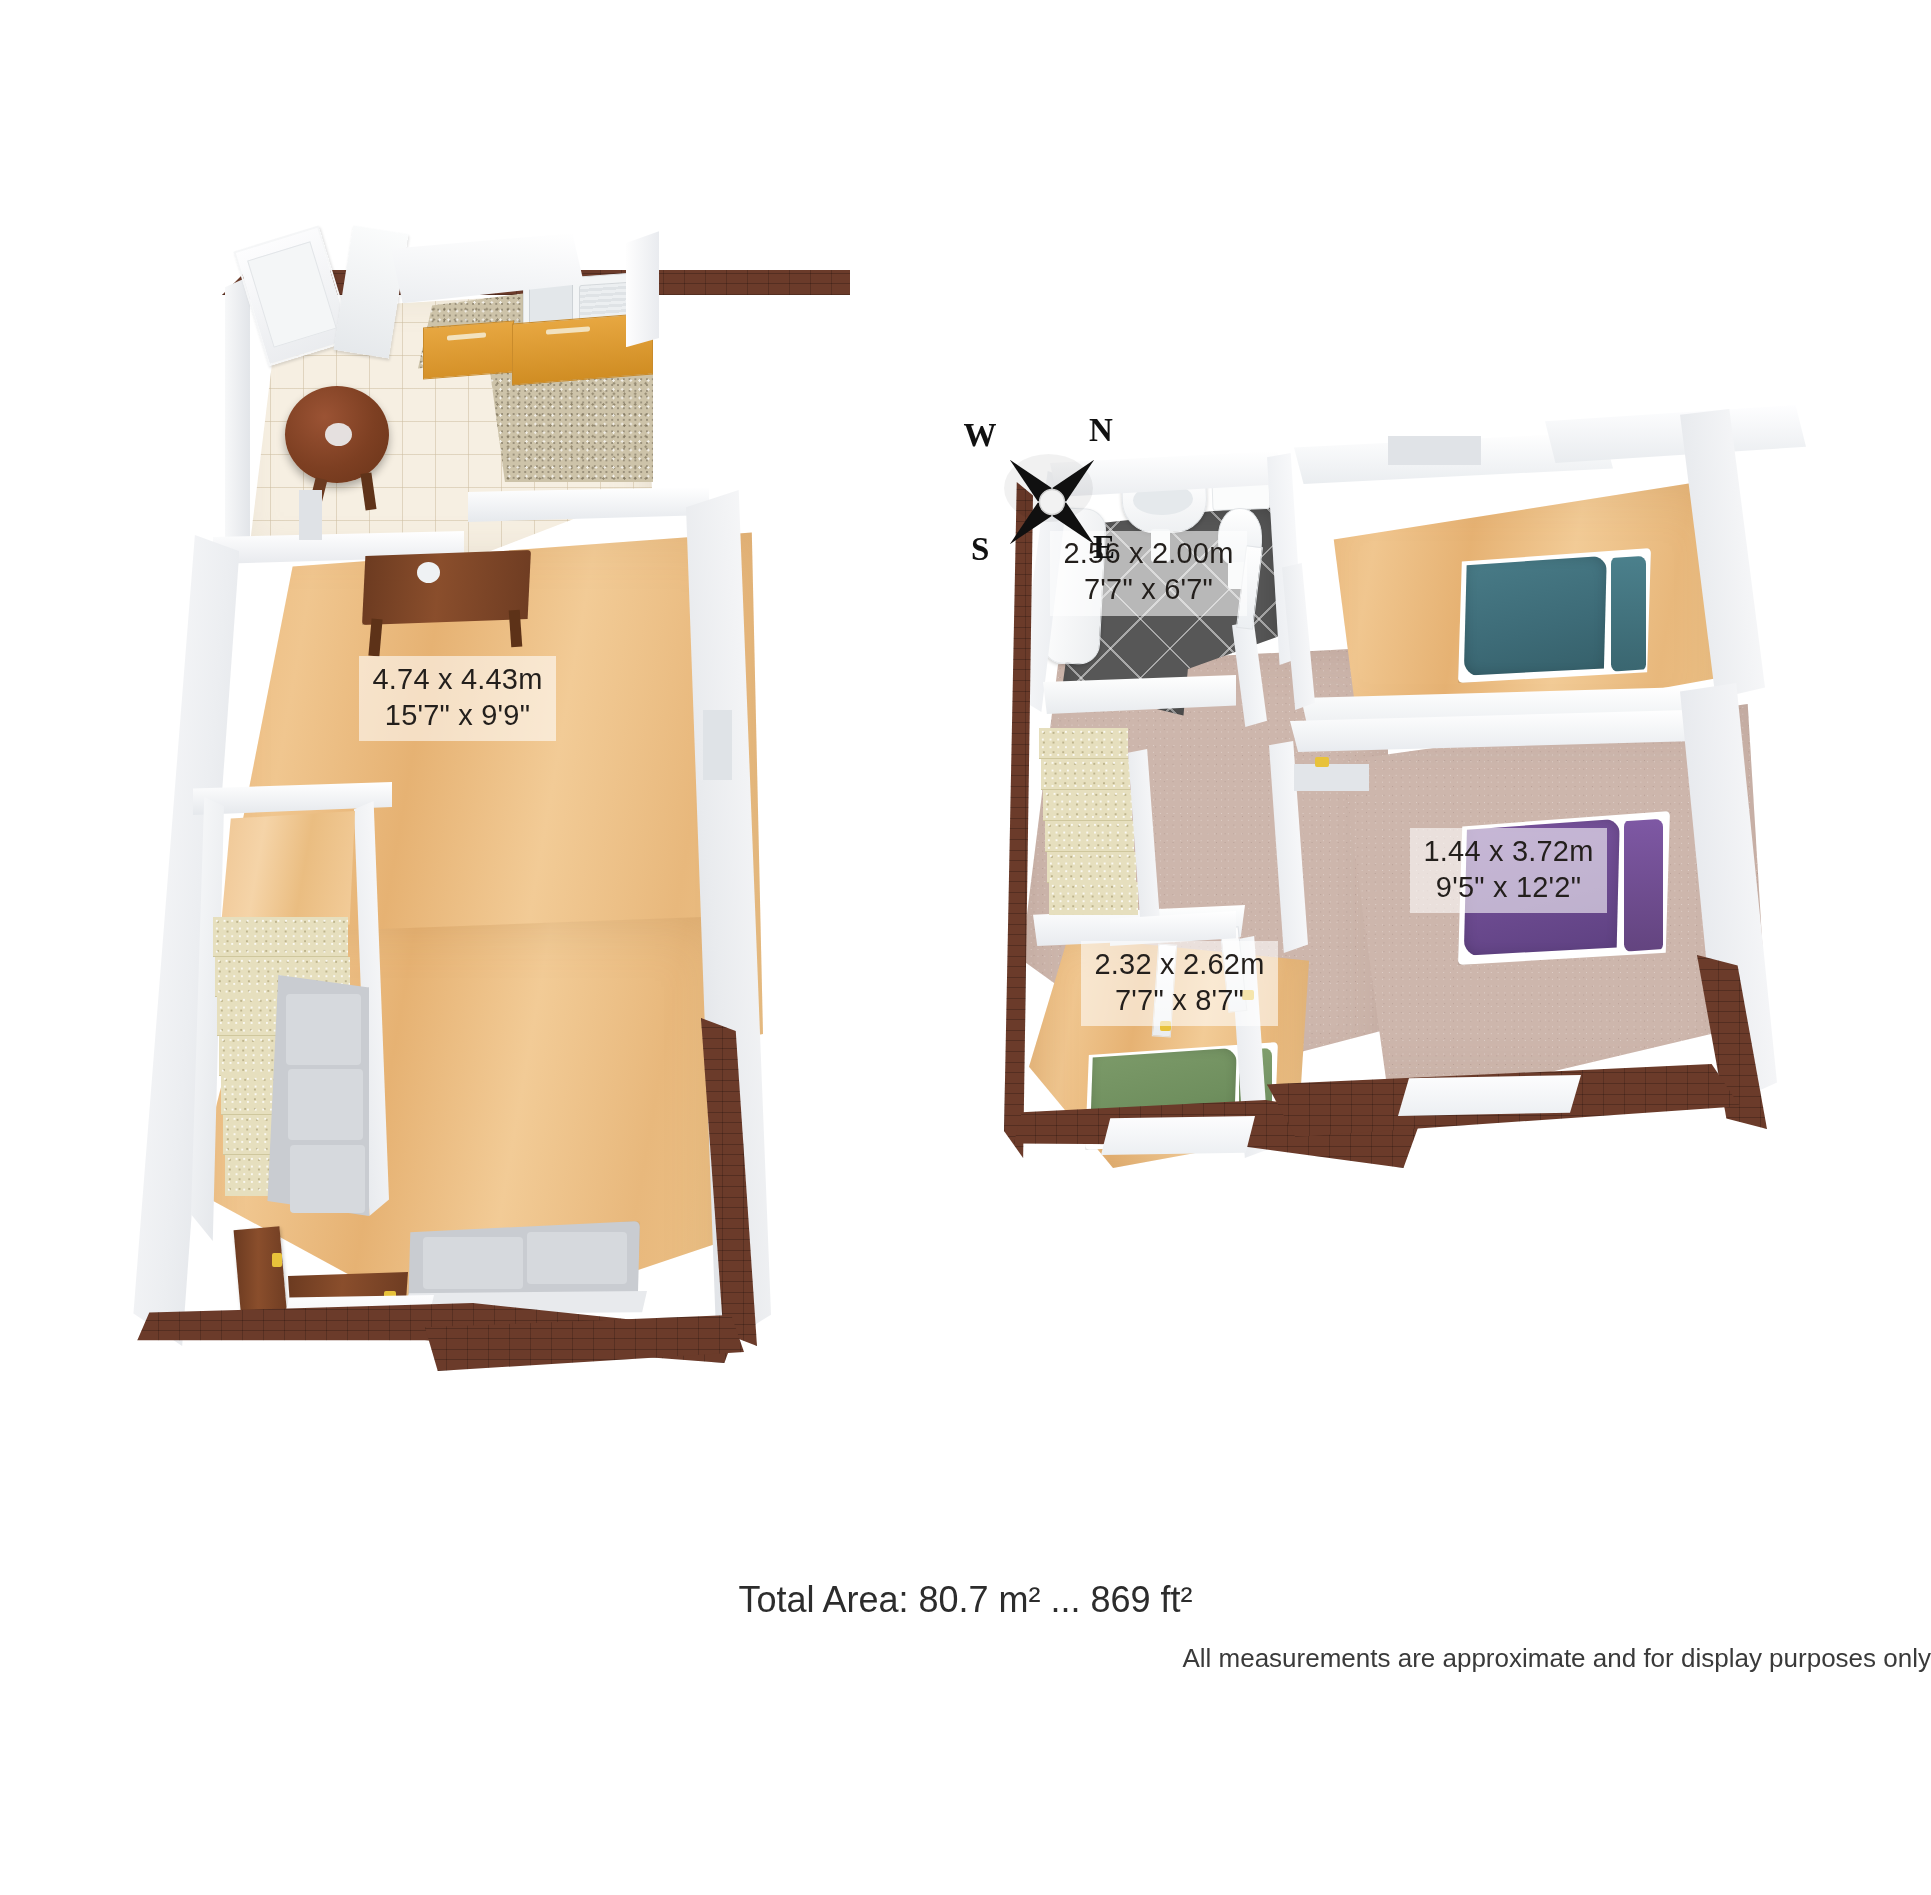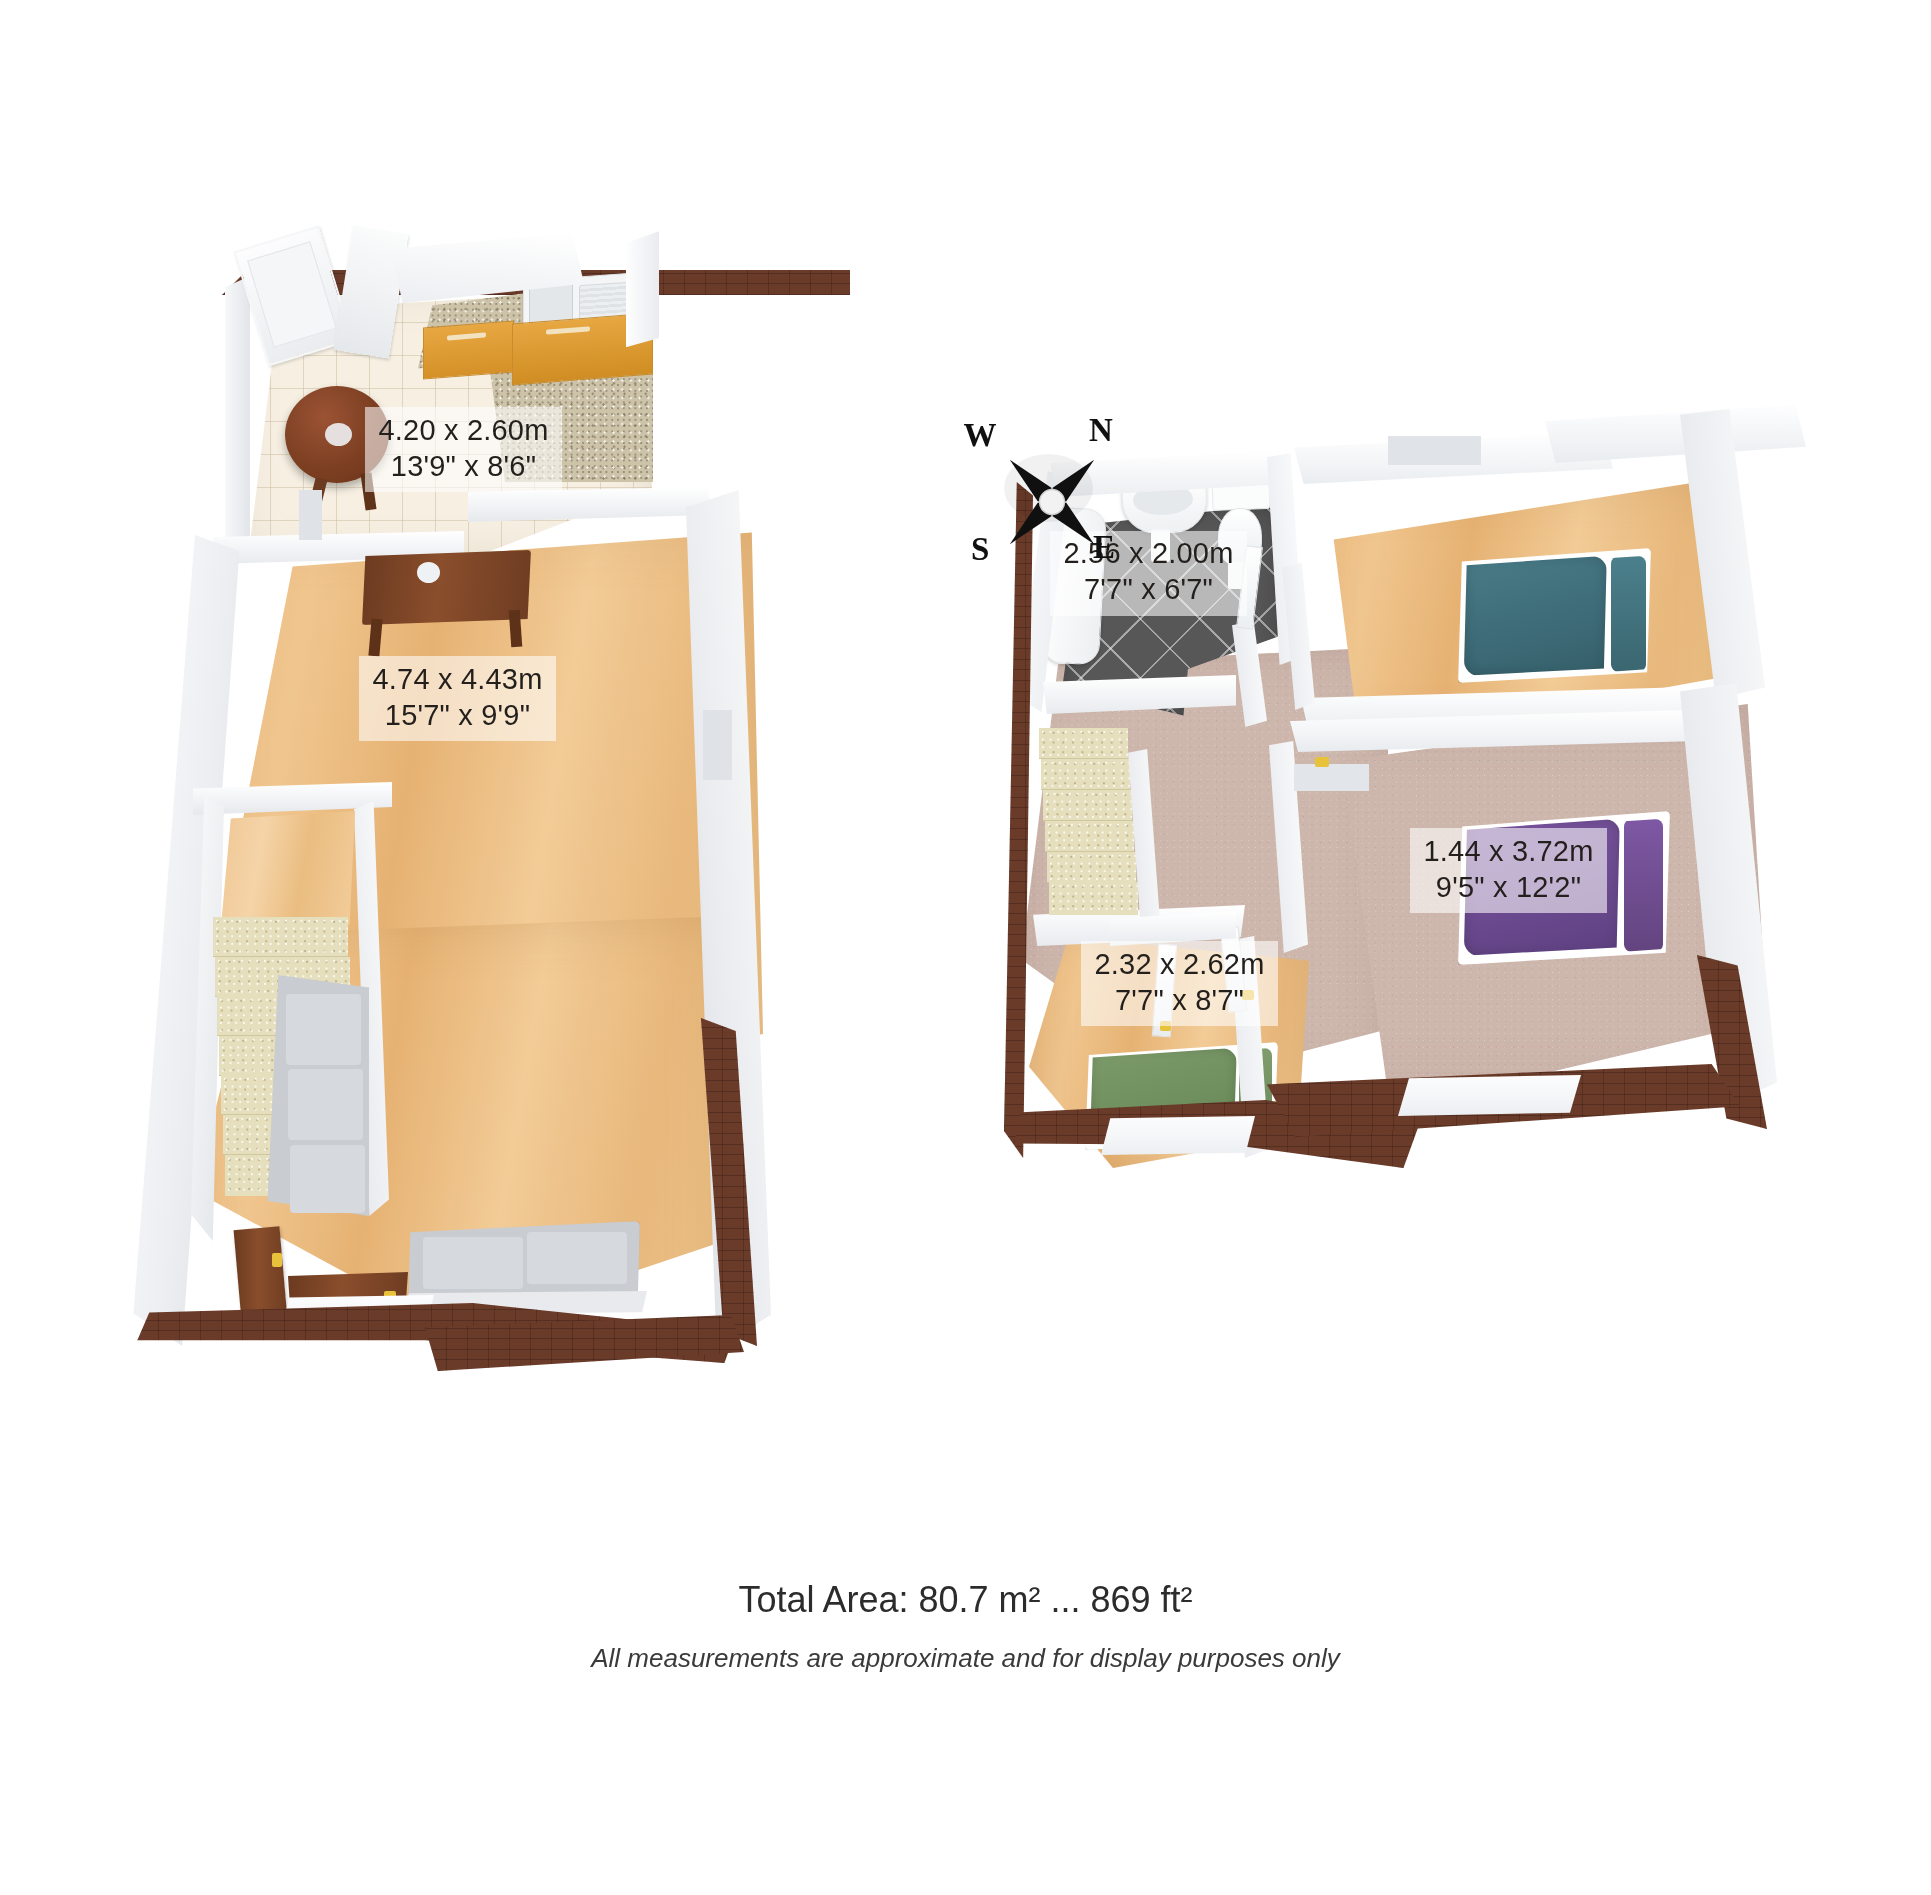--- a/index.html
+++ b/index.html
@@ -95,22 +95,22 @@
      position:absolute; font-family:"Liberation Serif", serif;
      font-weight:bold; font-size:33px; color:#111;
   }
 
   
   .footer-total {
      position:absolute; width:100%; text-align:center;
      font-size:36px; color:#2c2c2c;
   }
   .footer-note {
-     position:absolute; width:100%; text-align:center;
-     font-size:26px; color:#3a3a3a;font-style:italic;
+     position:absolute; width:100%; text-align:right;
+     font-size:26px; color:#3a3a3a;
   }
 </style>
 </head>
 <body>
 
 <div id="page">
 
   <div class="plan abs" style="left:145px; top:241px; width:695px; height:1139px;">
 
     <div class="abs brick" style="left:77px; top:29px; width:628px; height:25px;
@@ -259,24 +259,20 @@
                 background: linear-gradient(180deg,#fdfdfe,#eceef1);
                 clip-path: polygon(6% 6%, 100% 0, 94% 94%, 0 100%);"></div>
 
     <div class="abs brick" style="left:-7.7px; top:1062px; width:599px; height:60px;
                 clip-path: polygon(2% 16%, 56% 0, 100% 46%, 98% 100%, 48% 62%, 0 62%);"></div>
     <div class="abs brick" style="left:280px; top:1074px; width:319px; height:56px;
                 clip-path: polygon(0 22%, 96% 0, 100% 66%, 4% 100%);"></div>
 
     <div class="abs w-face2" style="left:558px; top:469px; width:29px; height:70px; background:#dfe3e7;"></div>
 
-    <div class="dim-label" style="left:220px; top:166px;">
-      <span>4.20 x 2.60m</span>
-      <span class="l2">13'9" x 8'6"</span>
-    </div>
 
     <div class="dim-label" style="left:214px; top:415px;">
       <span>4.74 x 4.43m</span>
       <span class="l2">15'7" x 9'9"</span>
     </div>
 
   </div>
 
   <div class="plan abs" style="left:1004px; top:521px; width:801px; height:869px;">
 

